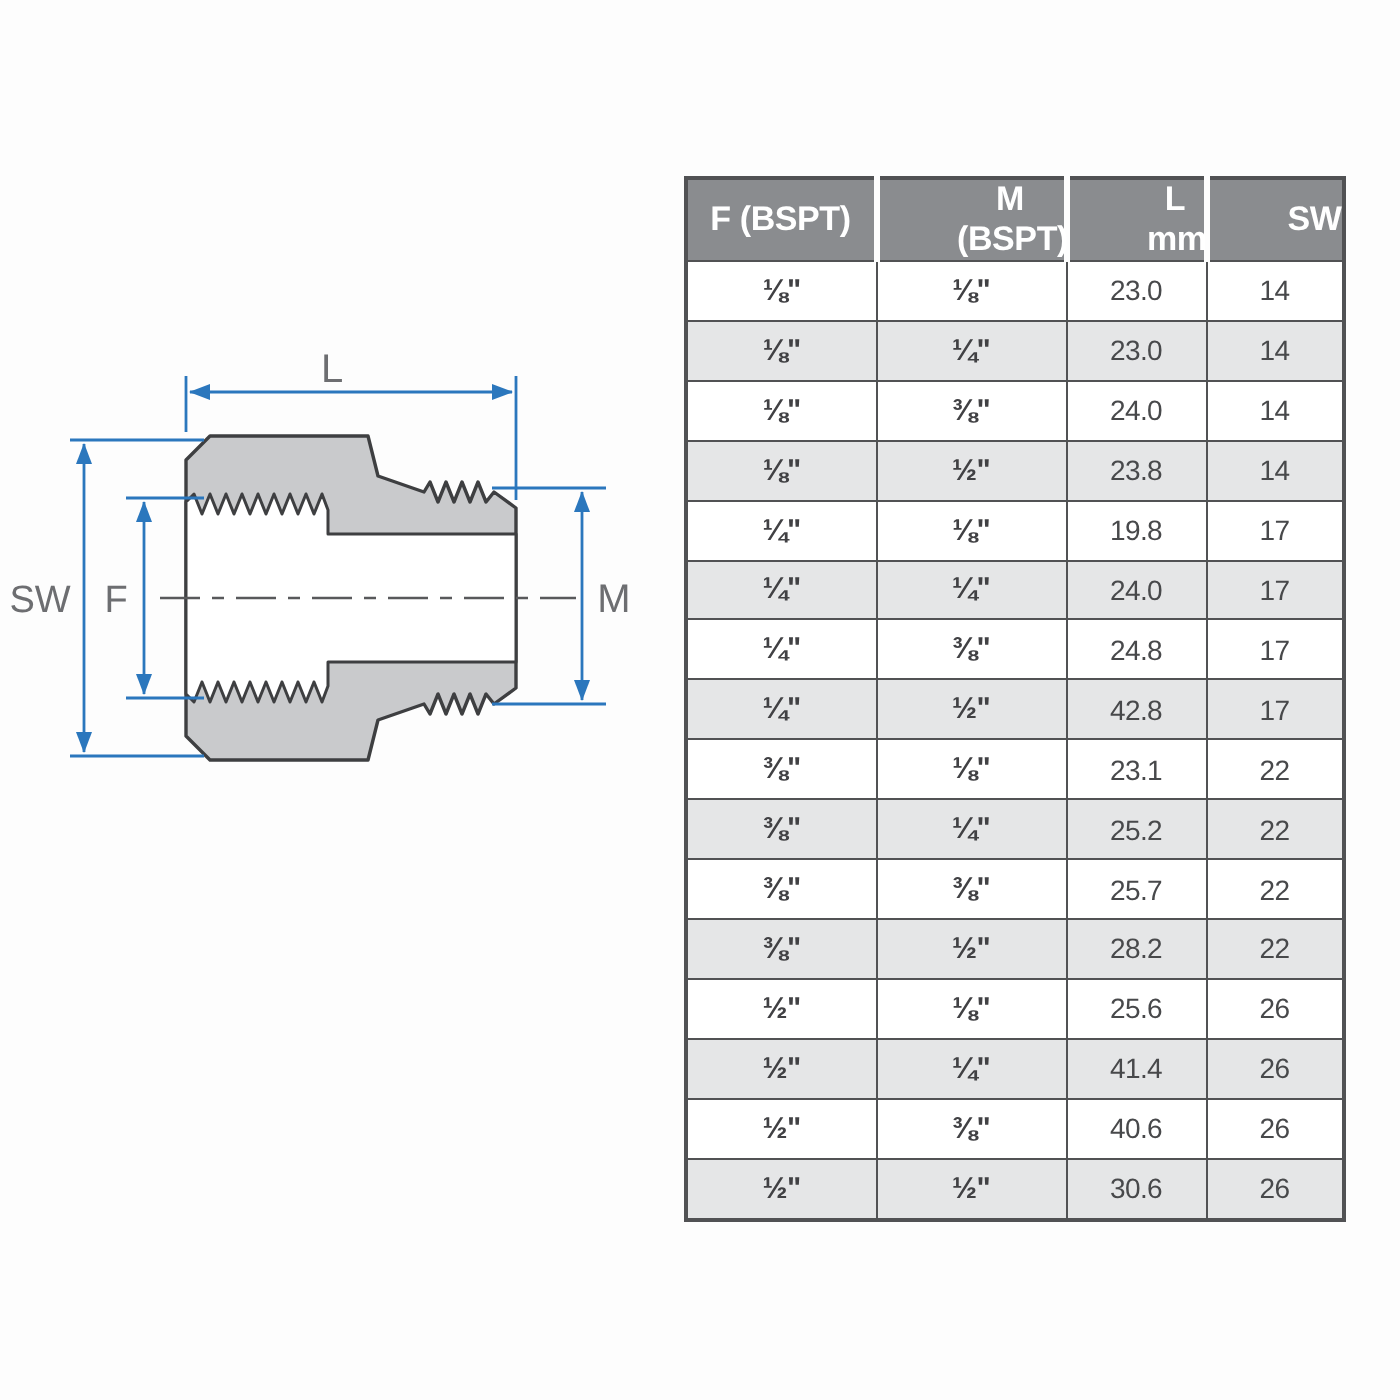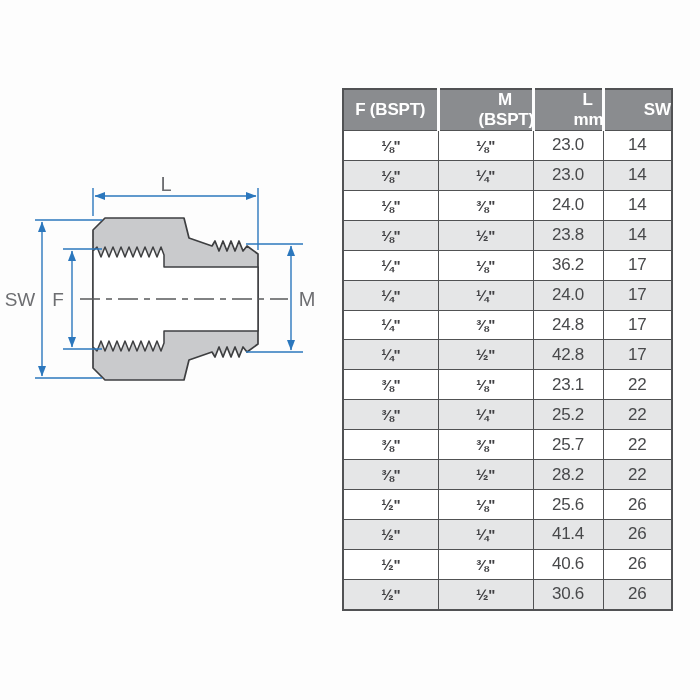--- a/index.html
+++ b/index.html
@@ -39,21 +39,21 @@
   #spec-table thead th + th { border-left: 3px solid #fdfdfd; padding-left: 39px; }
   #spec-table tbody td + td { border-left: 1px solid #515254; }
   #spec-table tbody td {
     color: #48494b;
     font-size: 16px;
     letter-spacing: -0.3px;
     background: #ffffff;
   }
   #spec-table tbody tr:nth-child(even) td { background: #e5e6e7; }
   #spec-table tbody td.frac { font-weight: 700; font-size: 15px; color: #414144; }
-  #spec-table tbody td.num  { font-weight: 500; font-size: 17px; }
+  #spec-table tbody td.num  { font-weight: 500; font-size: 14px; }
 </style>
 </head>
 <body>
 
 <div id="stage">
 
   <svg id="diagram" width="330" height="230" viewBox="0 0 330 230">
     <defs>
       <marker id="arw" markerWidth="11" markerHeight="9" refX="10" refY="4.5" orient="auto-start-reverse" markerUnits="userSpaceOnUse">
         <path d="M0,0.5 L10.5,4.5 L0,8.5 Z" fill="#2b77bd"></path>
@@ -142,21 +142,21 @@
         </tr>
         <tr>
           <td class="frac">⅛"</td>
           <td class="frac">½"</td>
           <td class="num">23.8</td>
           <td class="num">14</td>
         </tr>
         <tr>
           <td class="frac">¼"</td>
           <td class="frac">⅛"</td>
-          <td class="num">36.2</td>
+          <td class="num">19.8</td>
           <td class="num">17</td>
         </tr>
         <tr>
           <td class="frac">¼"</td>
           <td class="frac">¼"</td>
           <td class="num">24.0</td>
           <td class="num">17</td>
         </tr>
         <tr>
           <td class="frac">¼"</td>

